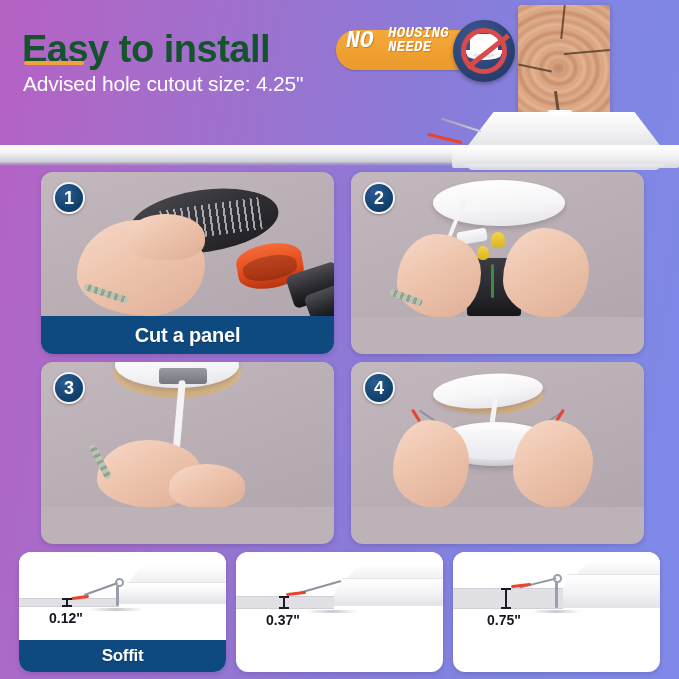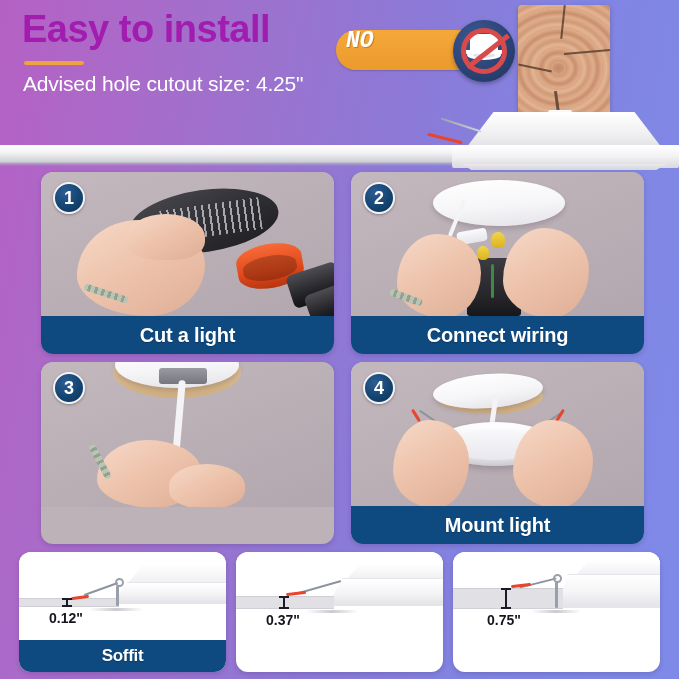--- a/index.html
+++ b/index.html
@@ -11,22 +11,22 @@
   }
   body {
     position: relative;
     background: linear-gradient(100deg, #b561c4 0%, #a96bc9 18%, #9a73cf 36%, #8b7ad8 55%, #8184e2 74%, #7f8ae8 100%);
   }
 
   
   .hero { position: absolute; left: 0; top: 0; width: 679px; height: 170px; overflow: hidden; }
 
   .hero-title {
-    position: absolute; left: 22px; top: 10px;
-    font-size: 38px; font-weight: bold; color: #a21caf;
+    position: absolute; left: 22px; top: 30px;
+    font-size: 38px; font-weight: bold; color: #14532d;
     letter-spacing: -0.5px; line-height: 1.05;
   }
   .hero-rule {
     position: absolute; left: 24px; top: 61px;
     width: 60px; height: 4px; background: #f0a23c; border-radius: 2px;
   }
   .hero-sub {
     position: absolute; left: 23px; top: 72px;
     font-size: 21px; color: #ffffff; letter-spacing: -0.2px;
   }
@@ -279,20 +279,24 @@
 
 <div class="hero">
 
   <div class="hero-title">Easy to install</div>
   <div class="hero-rule"></div>
   <div class="hero-sub">Advised hole cutout size: 4.25"</div>
 
   <div class="badge-wrap">
     <div class="badge-pill"></div>
     <div class="badge-no">NO</div>
+    <div class="badge-lines">
+      <div>HOUSING</div>
+      <div>NEEDE</div>
+    </div>
     <div class="badge-circle">
       <svg class="badge-can" viewBox="0 0 38 40">
         <path d="M9 3 h20 a4 4 0 0 1 4 4 v13 h-28 v-13 a4 4 0 0 1 4 -4 z" fill="#ffffff"></path>
         <ellipse cx="19" cy="24" rx="17" ry="5" fill="#ffffff"></ellipse>
         <ellipse cx="19" cy="24" rx="11" ry="3" fill="#dfe4ee"></ellipse>
         <rect x="1" y="19" width="36" height="4" fill="#ffffff"></rect>
       </svg>
       <div class="nostrike"></div>
     </div>
   </div>
@@ -323,38 +327,37 @@
       <div style="position:absolute;left:120px;top:32px;width:100px;height:32px;transform:rotate(-8deg);background:repeating-linear-gradient(90deg,#cfcfd6 0 2px,transparent 2px 7px);opacity:.75;"></div>
       <div class="hand" style="left:36px;top:48px;width:128px;height:96px;"></div>
       <div class="hand" style="left:86px;top:42px;width:78px;height:46px;border-radius:50% 50% 40% 40%;"></div>
       <div class="bracelet" style="left:42px;top:118px;width:46px;transform:rotate(18deg);"></div>
       <div class="holesaw" style="left:196px;top:72px;width:66px;height:44px;transform:rotate(-10deg);"></div>
       <div style="position:absolute;left:202px;top:84px;width:54px;height:24px;border-radius:50%/40%;background:rgba(0,0,0,.22);transform:rotate(-10deg);"></div>
       <div class="drill" style="left:248px;top:96px;width:52px;height:34px;transform:rotate(-18deg);"></div>
       <div class="drill" style="left:266px;top:116px;width:46px;height:30px;transform:rotate(-20deg);"></div>
     </div>
     <div class="numbadge">1</div>
-    <div class="caption">Cut a light</div>
+    <div class="caption">Cut a panel</div>
   </div>
 
   <div class="card c2">
     <div class="photo">
       <div class="disc-white" style="left:82px;top:8px;width:132px;height:46px;"></div>
       <div class="wirewhite" style="left:104px;top:26px;width:4px;height:40px;transform:rotate(22deg);"></div>
       <div class="jbox" style="left:116px;top:86px;width:54px;height:58px;"></div>
       <div class="wiregreen" style="left:140px;top:92px;width:3px;height:34px;"></div>
       <div class="wirenut" style="left:140px;top:60px;width:14px;height:16px;"></div>
       <div class="wirenut" style="left:126px;top:74px;width:12px;height:14px;"></div>
       <div class="connector" style="left:106px;top:58px;width:30px;height:13px;transform:rotate(-10deg);"></div>
       <div class="hand" style="left:46px;top:62px;width:84px;height:84px;"></div>
       <div class="hand" style="left:152px;top:56px;width:86px;height:90px;"></div>
       <div class="bracelet" style="left:38px;top:122px;width:34px;transform:rotate(20deg);"></div>
     </div>
     <div class="numbadge">2</div>
-    <div class="caption">Connect wiring</div>
   </div>
 
   <div class="card c3">
     <div class="photo">
       <div class="wood-rim" style="left:72px;top:-16px;width:128px;height:52px;"></div>
       <div class="disc-white" style="left:74px;top:-20px;width:124px;height:46px;"></div>
       <div class="gray-clip" style="left:118px;top:6px;width:48px;height:16px;"></div>
       <div class="wirewhite" style="left:134px;top:18px;width:7px;height:88px;border-radius:4px;transform:rotate(5deg);"></div>
       <div class="connector" style="left:132px;top:86px;width:12px;height:38px;"></div>
       <div class="hand" style="left:56px;top:78px;width:104px;height:68px;"></div>
@@ -372,21 +375,20 @@
       <div class="trimring" style="left:84px;top:60px;width:120px;height:44px;"></div>
       <div style="position:absolute;left:94px;top:68px;width:100px;height:30px;border-radius:50%;background:linear-gradient(180deg,#f8f8fa,#e8e8ee);"></div>
       <div class="clipwire" style="left:66px;top:56px;width:30px;transform:rotate(34deg);"></div>
       <div class="cliptip" style="left:58px;top:52px;width:14px;transform:rotate(58deg);"></div>
       <div class="clipwire" style="left:188px;top:56px;width:26px;transform:rotate(-34deg);"></div>
       <div class="cliptip" style="left:202px;top:52px;width:14px;transform:rotate(-58deg);"></div>
       <div class="hand" style="left:42px;top:58px;width:76px;height:88px;"></div>
       <div class="hand" style="left:162px;top:58px;width:80px;height:88px;"></div>
     </div>
     <div class="numbadge">4</div>
-    <div class="caption">Mount light</div>
   </div>
 </div>
 
 <div class="bottom">
 
   <div class="panel p1">
     <div class="panel-art">
       <div class="fixture-sm-top" style="left:108px;top:12px;width:104px;height:20px;clip-path:polygon(16% 0%,100% 0%,100% 100%,0% 100%);"></div>
       <div class="fixture-sm" style="left:92px;top:30px;width:120px;height:22px;clip-path:polygon(14% 0%,100% 0%,100% 100%,0% 100%);"></div>
       <div class="drywall-band" style="top:46px;width:100px;height:9px;"></div>

